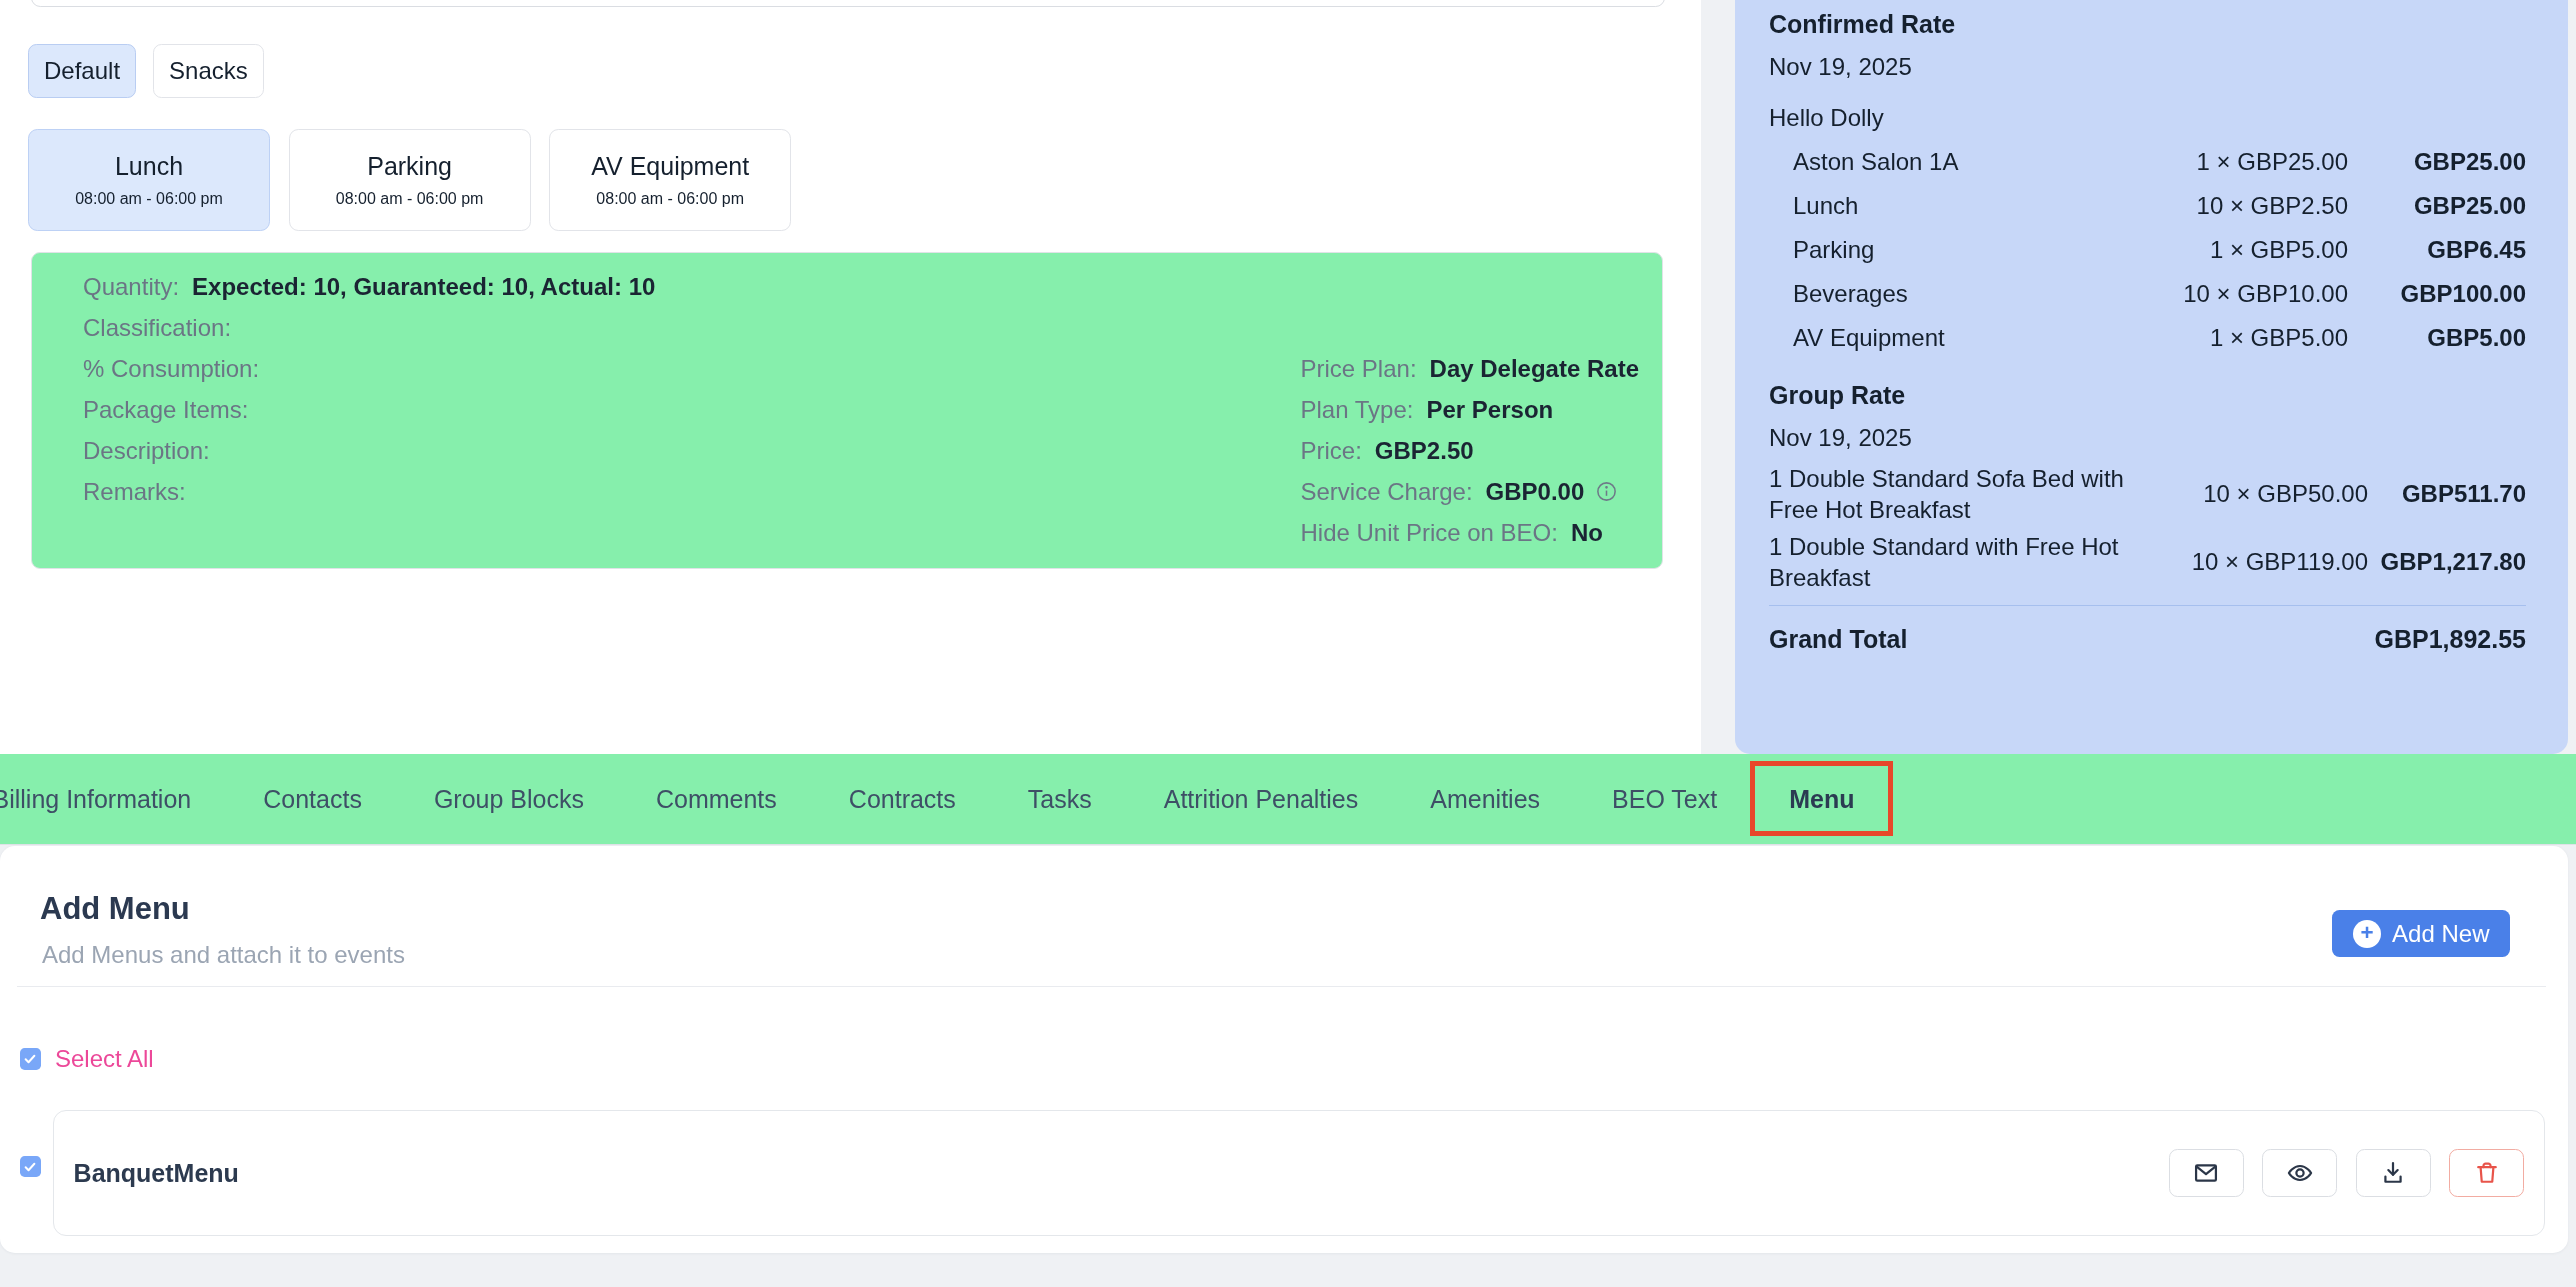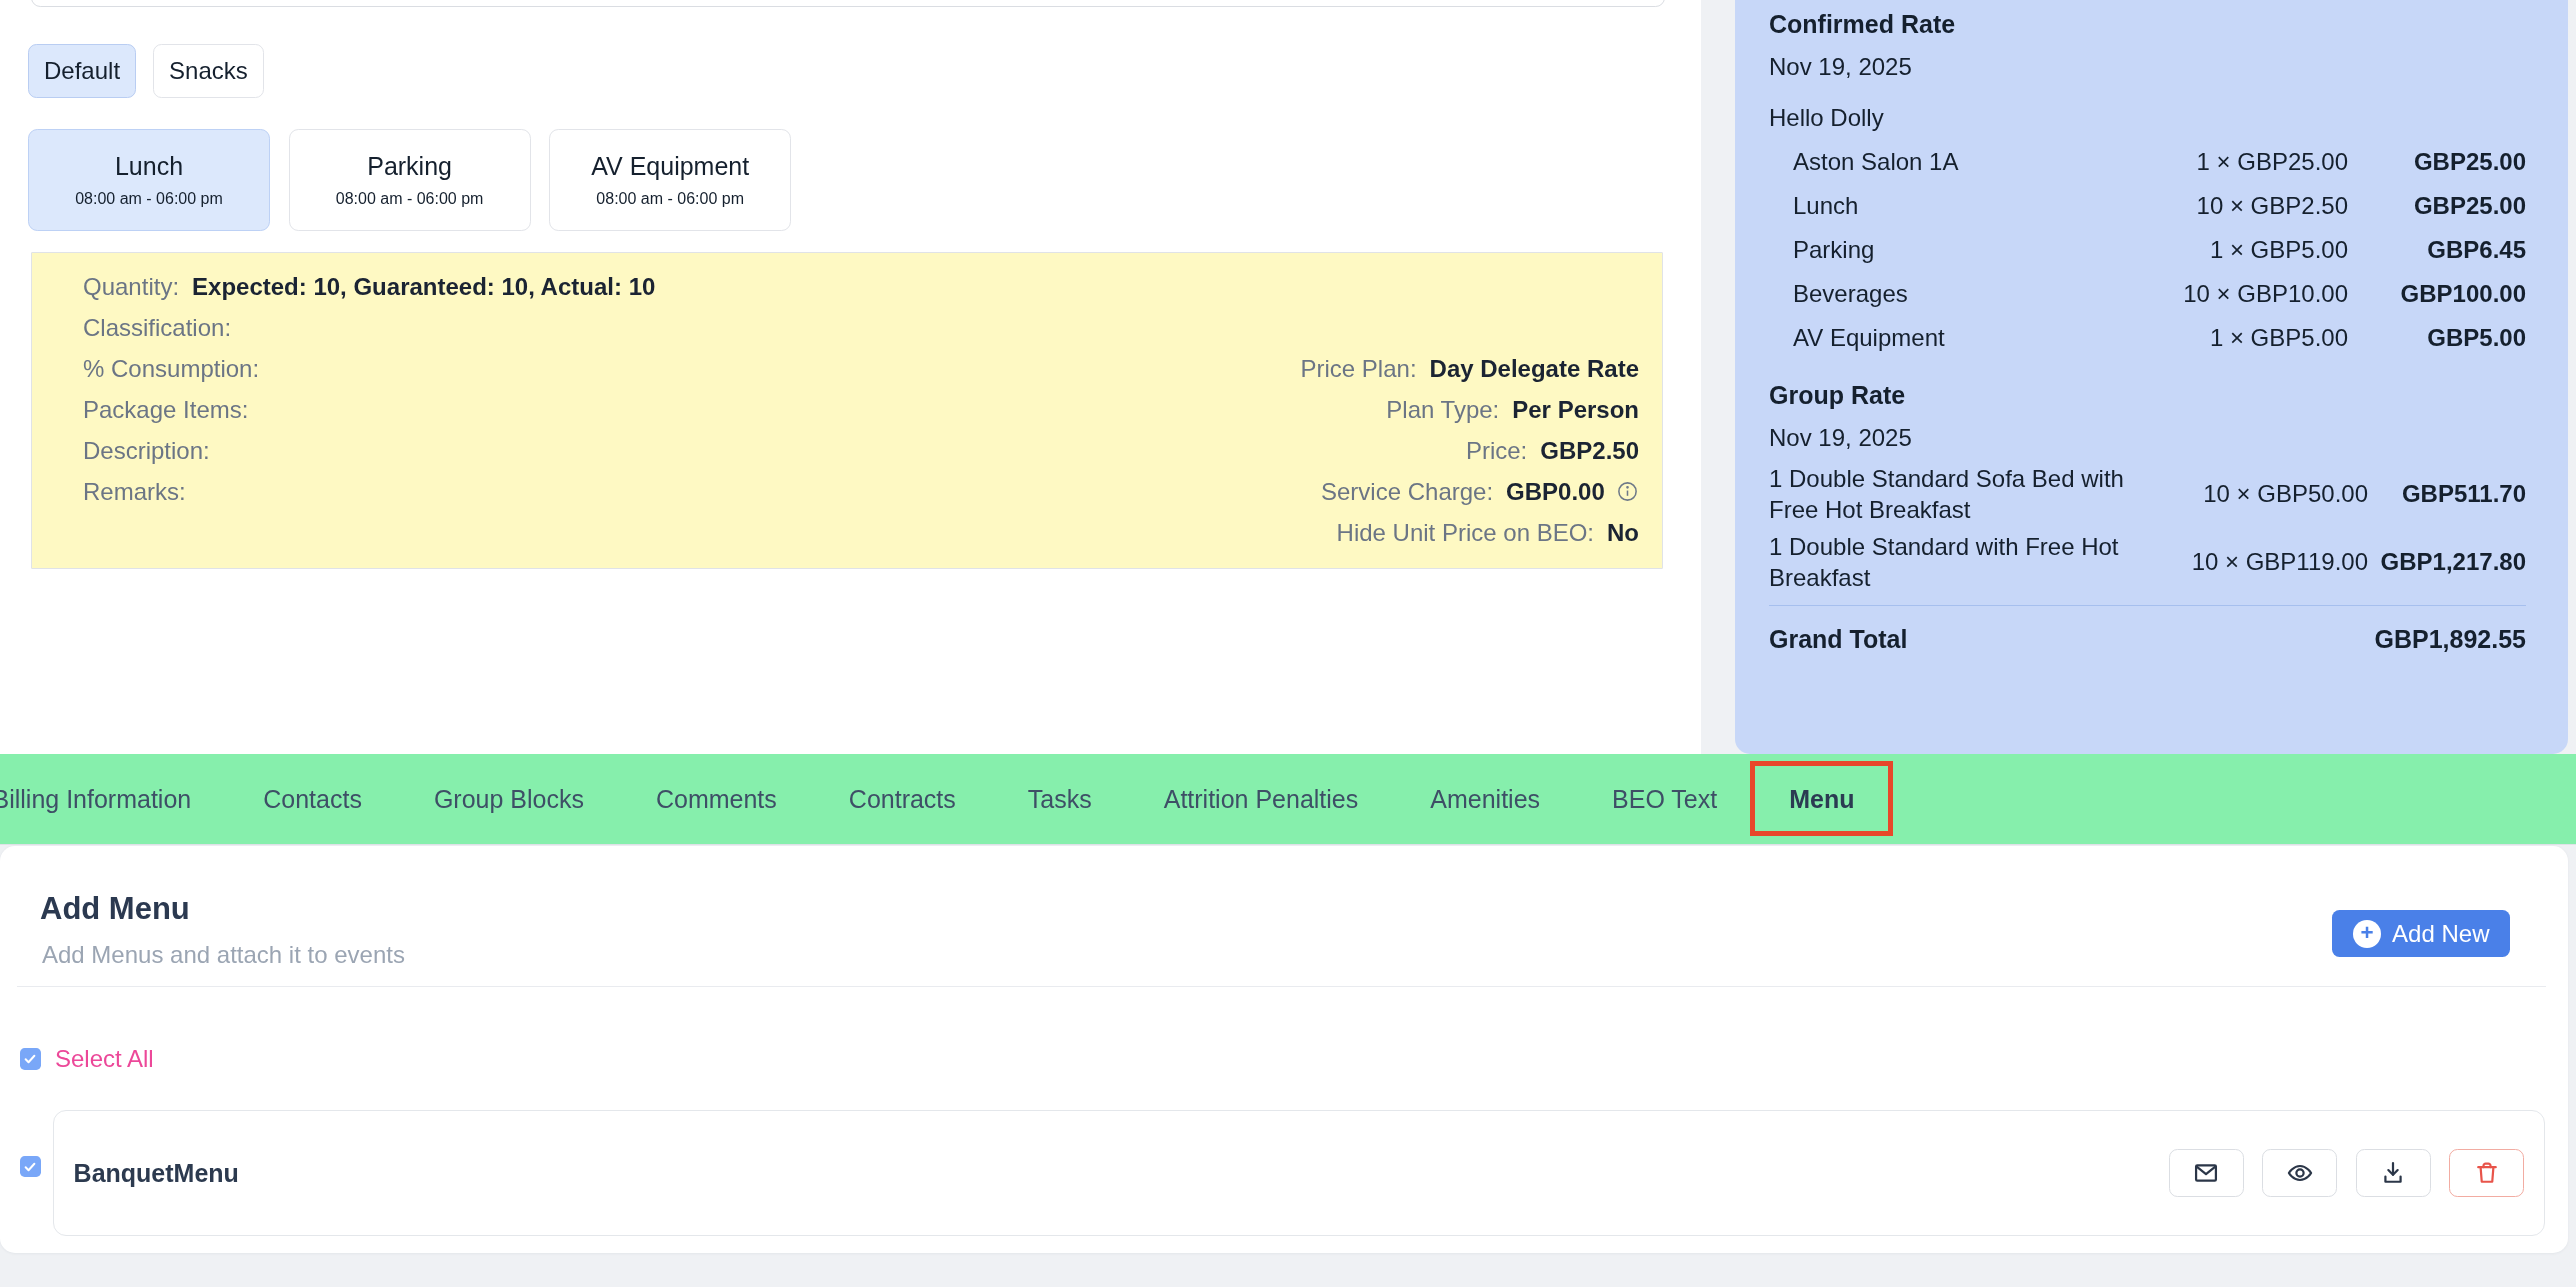--- a/index.html
+++ b/index.html
@@ -18,25 +18,25 @@
   .cat-tab { height:54px; padding:12px 15px; display:flex; align-items:center; justify-content:center;
     font-size:24px; color:#15202e; background:#fff; border:1.9px solid #e2e4e9; border-radius:8.4px; cursor:pointer; }
   .cat-tab.active { background:#dce8fc; border-color:#b9cdf2; }
   .event-cards { position:absolute; left:28px; top:129px; display:flex; gap:18.6px; }
   .event-card { width:242px; height:102px; border:1.9px solid #e2e4e9; border-radius:9.3px; background:#fff;
     display:flex; flex-direction:column; align-items:center; justify-content:center; gap:8.4px; cursor:pointer; }
   .event-card.active { background:#dce8fc; border-color:#bdd1f5; }
   .event-card .ec-title { font-size:25px; color:#15202e; }
   .event-card .ec-time  { font-size:16px; color:#15202e; }
   .details-panel { position:absolute; left:31px; top:252px; width:1632px; height:317px;
-    background:#fef9c3; border:1.9px solid #e0e3e7; border-radius:1px; }
+    background:#86efac; border:1.9px solid #e0e3e7; border-radius:9px; }
   .fields-left  { position:absolute; left:51px; top:13px; }
   .fields-right { position:absolute; right:23px; top:95px; }
   .field-row { height:41px; display:flex; align-items:center; font-size:24px; }
-  .fields-right .field-row { justify-content:flex-end; }
+  .fields-right .field-row { }
   .f-label { color:#6b7585; }
   .f-value { color:#1b2433; font-weight:600; margin-left:13px; white-space:pre; }
   .info-icon { margin-left:11.2px; display:inline-flex; cursor:pointer; }
   
   .rate-panel { position:absolute; left:1735px; top:0; width:833px; height:754px;
     background:#c7d7f8; border-radius:0 0 15px 15px; padding:3.7px 42px 0 34px; font-size:24px; color:#15202e; }
   .rs-title { line-height:41px; font-weight:700; font-size:25px; }
   .rs-date  { line-height:44px; }
   .rs-group { line-height:44px; margin-top:7.5px; }
   .rs-item { min-height:44px; display:flex; align-items:center;gap:20px; }

